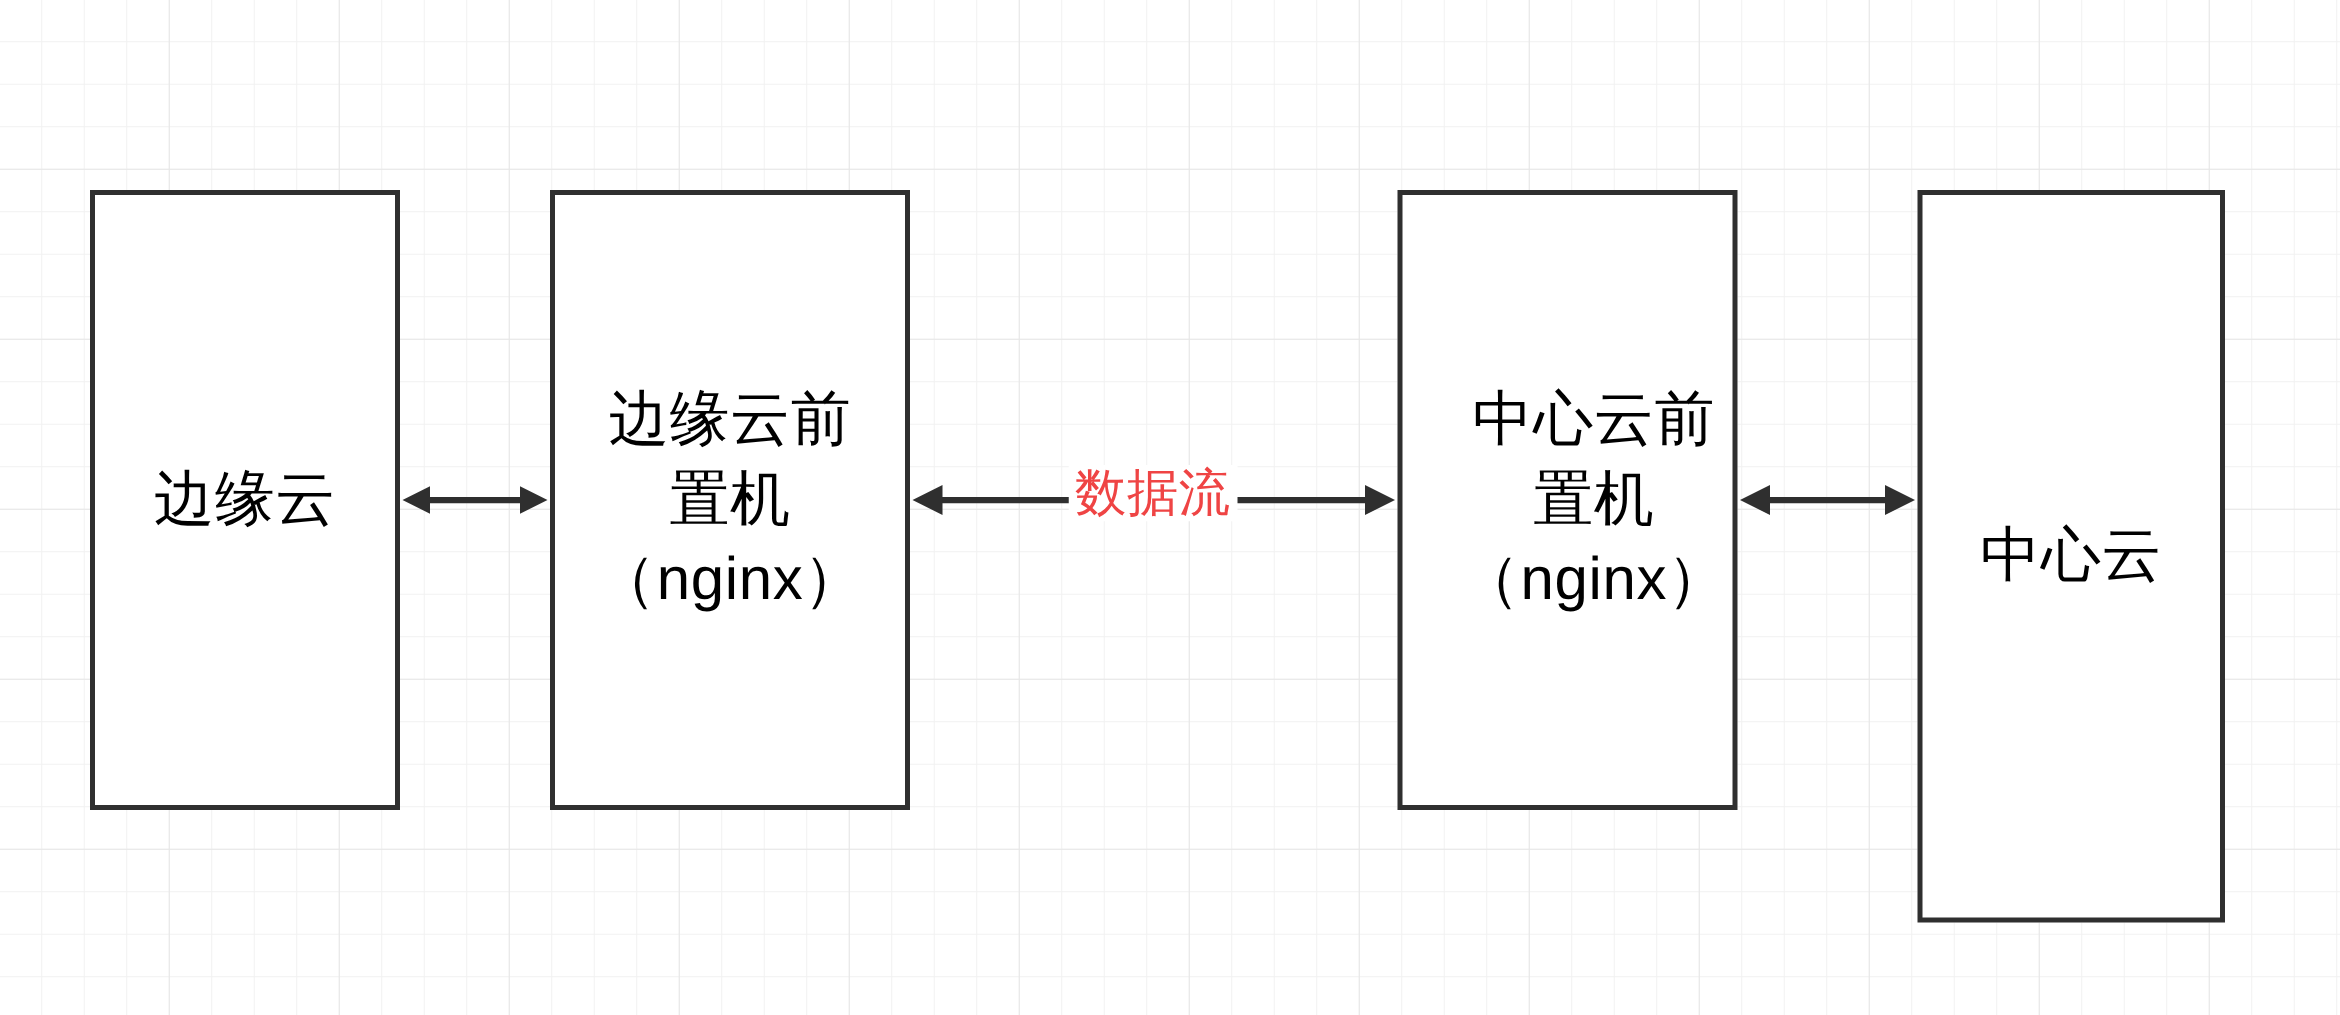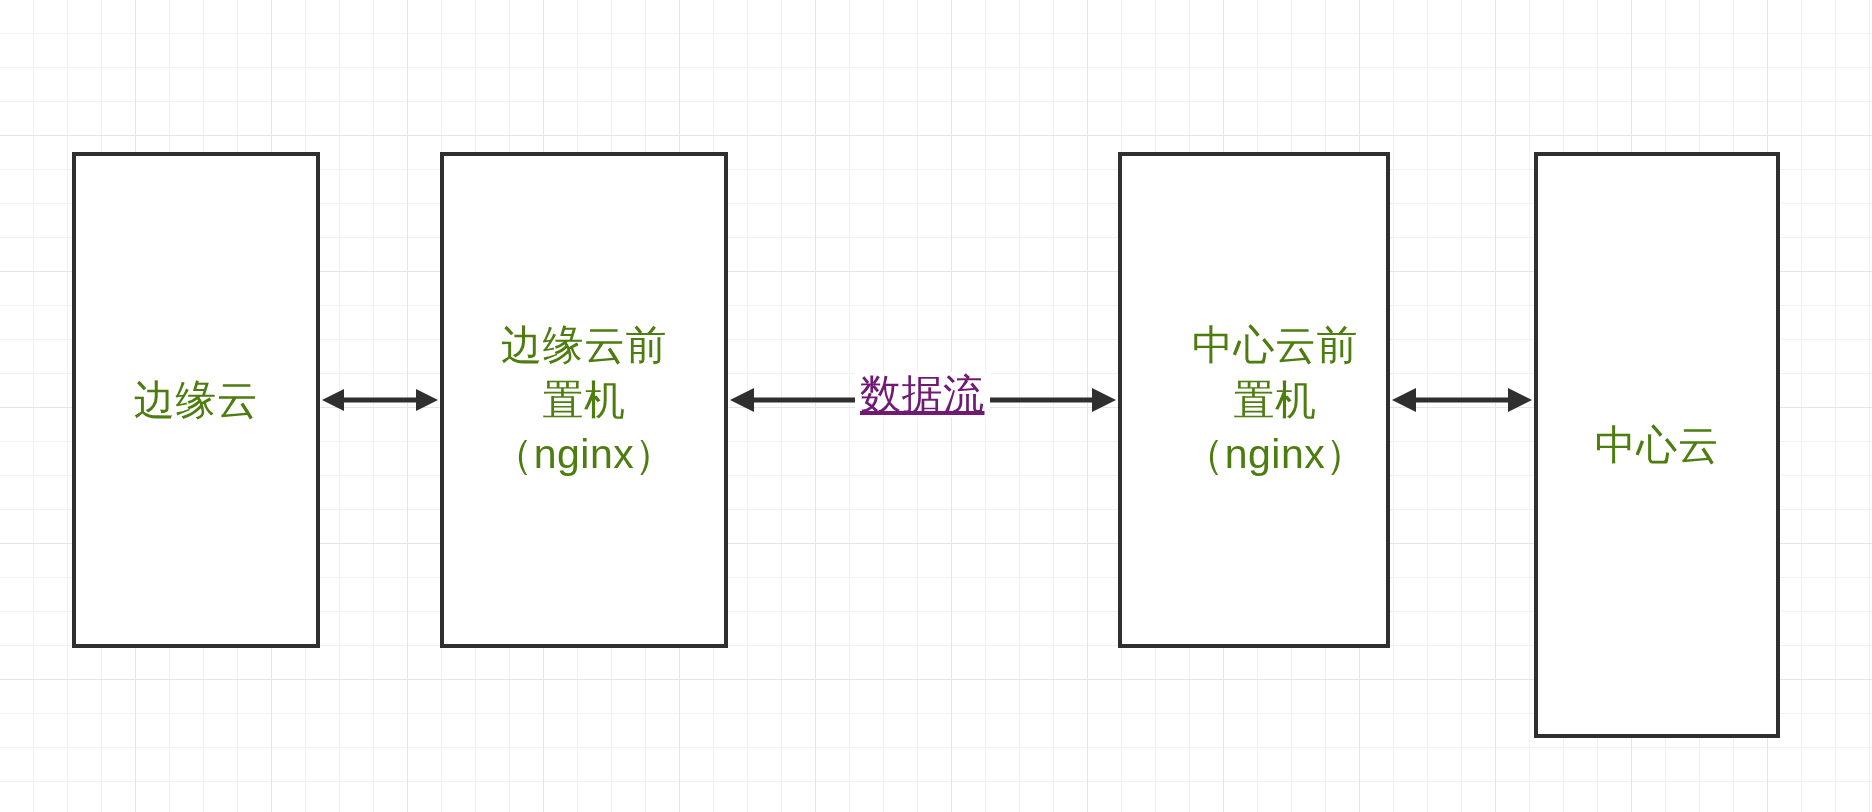--- a/index.html
+++ b/index.html
@@ -39,47 +39,46 @@
     position: absolute;
     box-sizing: border-box;
     border: 4px solid #2f2f2f;
     background: #ffffff;
     display: flex;
     align-items: center;
     justify-content: center;
     z-index: 3;
   }
   .node-label {
-    font-size: 41px;
+    font-size: 48px;
     line-height: 1.33;
-    color: #4d7c0f;
+    color: #000000;
     text-align: center;
     white-space: pre-line;
     letter-spacing: 0.5px;
     font-weight: 400;
   }
 
   
   .connector {
     position: absolute;
     z-index: 2;
   }
   .connector svg { display: block; overflow: visible; }
 
   .edge-label {
     position: absolute;
     z-index: 4;
     background: #ffffff;
-    color: #701a75;
+    color: #ef4444;
     font-size: 41px;
     line-height: 1;
     padding: 2px 5px;
     white-space: nowrap;
     letter-spacing: 0.5px;
-    text-decoration: underline;
   }
 </style>
 </head>
 <body>
 
 <div id="diagram-canvas">
 
   <div class="connector" style="left:322px; top:382px; width:116px; height:36px;">
     <svg width="116" height="36" viewBox="0 0 116 36">
       <line x1="16" y1="18" x2="100" y2="18" stroke="#2f2f2f" stroke-width="5"></line>

